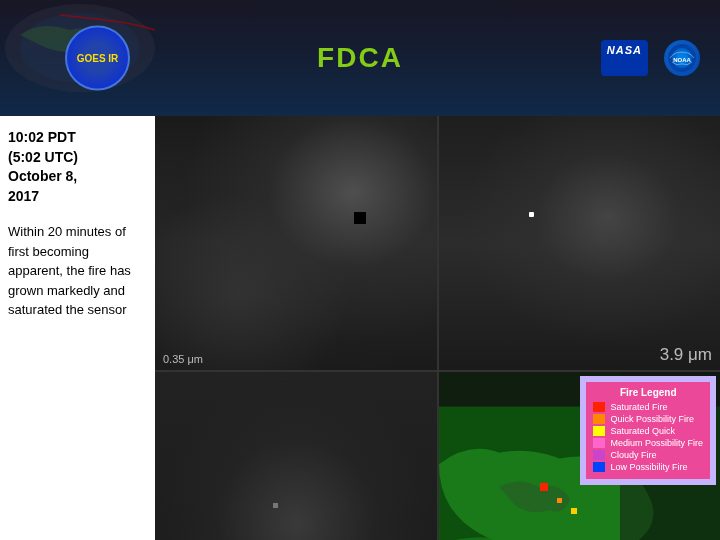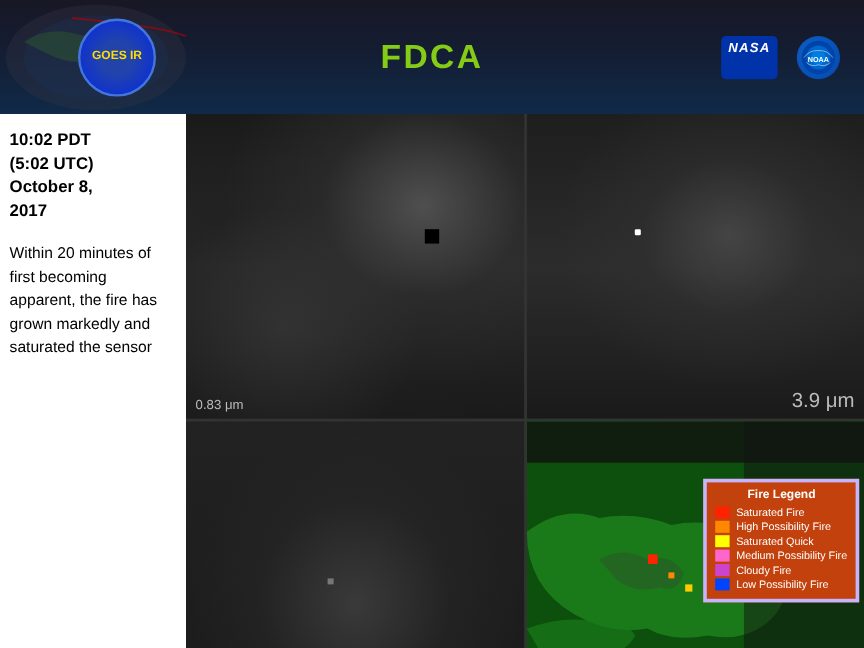--- a/index.html
+++ b/index.html
@@ -7,21 +7,21 @@
       width: 720px;
       height: 540px;
       background: #fff;
       font-family: Arial, sans-serif;
       overflow: hidden;
     }
 
     
     #header {
       width: 720px;
-      height: 95px;
+      height: 116px;
       background: #111;
       position: relative;
       display: flex;
       align-items: center;
       justify-content: center;
       overflow: hidden;
     }
 
     #header-bg {
       position: absolute;
@@ -181,28 +181,27 @@
       height: 100%;
       background: linear-gradient(135deg, #1a6b1a 0%, #0d4f0d 30%, #1f7a1f 60%, #0a3d0a 100%);
       position: relative;
     }
 
     
     .fire-legend {
       position: absolute;
       top: 4px;
       right: 4px;
-      background: #c2410c;
-      border: 3px solid #c4b5fd;
+      background: #ec4899;
+      border: 6px solid #c4b5fd;
       padding: 5px 7px;
       color: #fff;
       font-size: 9px;
       min-width: 110px;
       z-index: 20;
-      margin-top: 44px;
     }
 
     .legend-title {
       font-weight: bold;
       font-size: 10px;
       margin-bottom: 4px;
       color: #fff;
       text-align: center;
     }
 
@@ -322,21 +321,21 @@
     </div>
   </div>
 
   <div id="image-grid">
 
     <div class="grid-cell cell-topleft">
       <div class="sat-texture-tl">
 
         <div style="position:absolute;width:12px;height:12px;background:#000;top:38%;right:25%;"></div>
       </div>
-      <div class="cell-label-top">0.83 μm</div>
+      <div class="cell-label-top">0.35 μm</div>
     </div>
 
     <div class="grid-cell cell-topright">
       <div class="sat-texture-tr">
 
         <div style="position:absolute;width:5px;height:5px;background:#fff;top:38%;left:32%;border-radius:1px;"></div>
       </div>
       <div class="cell-label-topright">3.9 μm</div>
     </div>
 
@@ -366,21 +365,21 @@
       </div>
 
       <div class="fire-legend">
         <div class="legend-title">Fire Legend</div>
         <div class="legend-item">
           <div class="legend-color" style="background:#ff2200;"></div>
           <span class="legend-label">Saturated Fire</span>
         </div>
         <div class="legend-item">
           <div class="legend-color" style="background:#ff8800;"></div>
-          <span class="legend-label">High Possibility Fire</span>
+          <span class="legend-label">Quick Possibility Fire</span>
         </div>
         <div class="legend-item">
           <div class="legend-color" style="background:#ffff00;"></div>
           <span class="legend-label">Saturated Quick</span>
         </div>
         <div class="legend-item">
           <div class="legend-color" style="background:#ff66cc;"></div>
           <span class="legend-label">Medium Possibility Fire</span>
         </div>
         <div class="legend-item">

